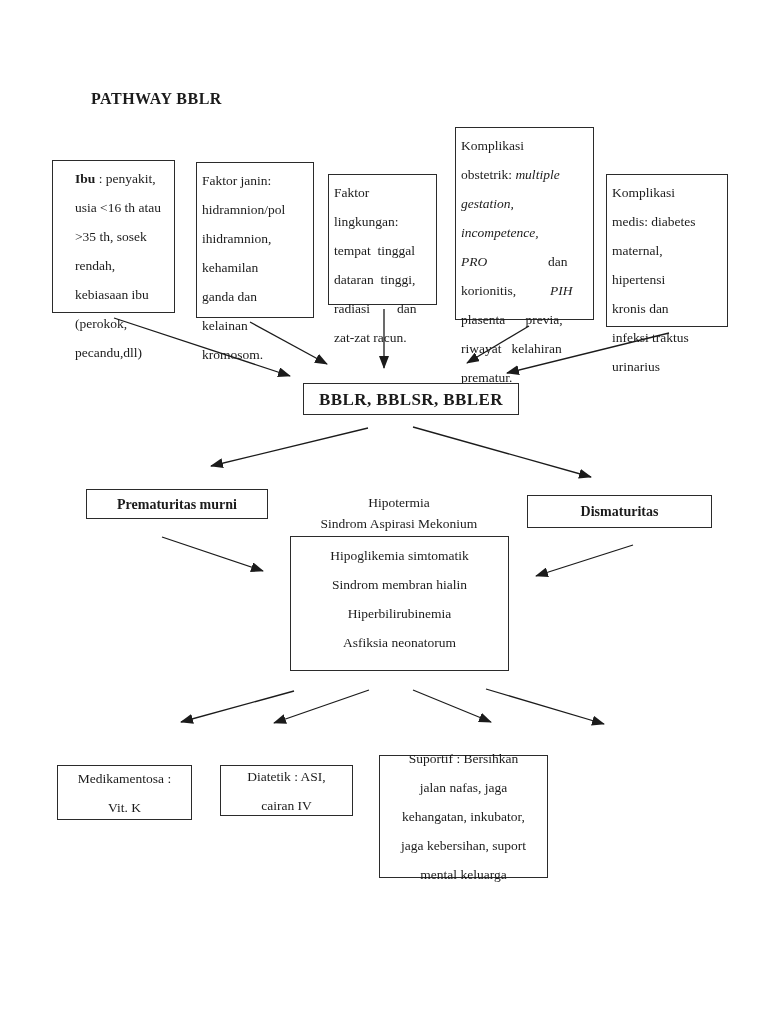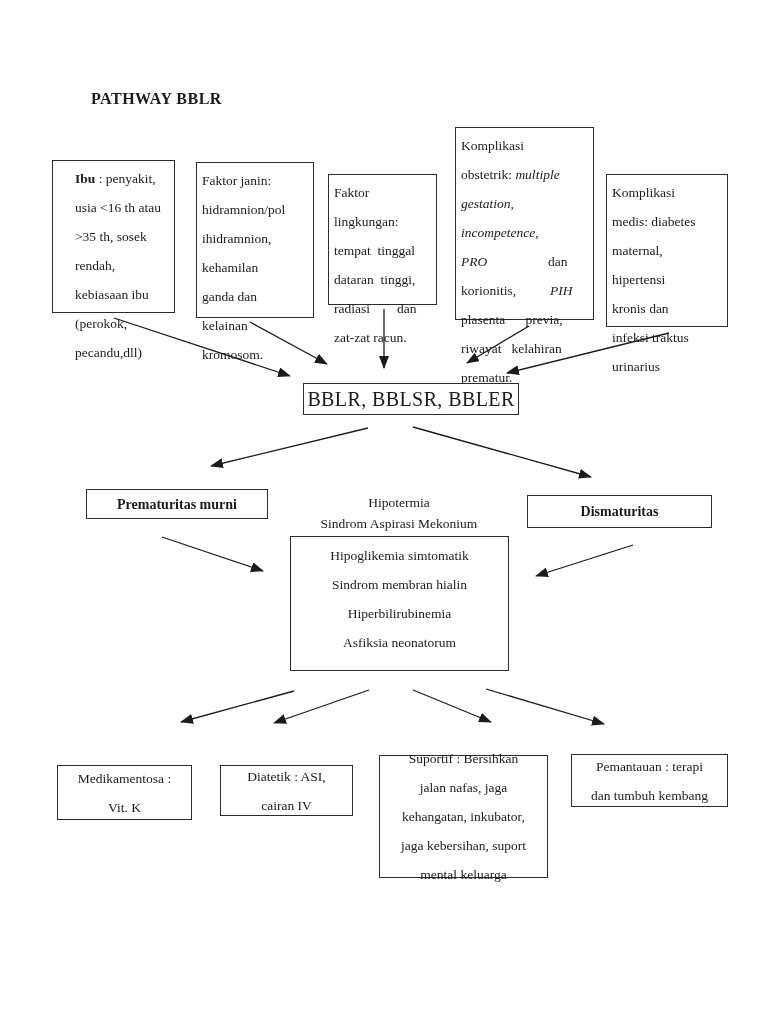--- a/index.html
+++ b/index.html
@@ -24,21 +24,21 @@
   .centered { display:flex; align-items:center; justify-content:center; text-align:center; }
 
   .b-ibu        { left:52px;  top:160px; width:123px; height:153px;padding-left:22px; }
   .b-janin      { left:196px; top:162px; width:118px; height:156px; }
   .b-lingkungan { left:328px; top:174px; width:109px; height:131px; }
   .b-obstetrik  { left:455px; top:127px; width:139px; height:193px; }
   .b-medis      { left:606px; top:174px; width:122px; height:153px; }
 
   .b-outcome {
     left:303px; top:383px; width:216px; height:32px;
-    font-weight:normal; font-size:20px; letter-spacing:0.4px;
+    font-weight:bold; font-size:17px; letter-spacing:0.4px;
   }
   .b-prematuritas { left:86px;  top:489px; width:182px; height:30px; font-weight:bold; font-size:14px; }
   .b-dismaturitas { left:527px; top:495px; width:185px; height:33px; font-weight:bold; font-size:14px; }
 
   .comp-above {
     position:absolute; left:290px; top:493px; width:218px;
     text-align:center; font-size:13.5px; line-height:20.5px; white-space:pre;
   }
   .b-komplikasi {
     left:290px; top:536px; width:219px; height:135px;
@@ -140,16 +140,14 @@
 
   <div class="box b-diatetik centered"><span>Diatetik : ASI,
 cairan IV</span></div>
 
   <div class="box b-suportif centered"><span>Suportif : Bersihkan
 jalan nafas, jaga
 kehangatan, inkubator,
 jaga kebersihan, suport
 mental keluarga</span></div>
 
-  <div class="box b-pemantauan centered"><span>Pemantauan : terapi
-dan tumbuh kembang</span></div>
 
 </div>
 
 </body></html>

